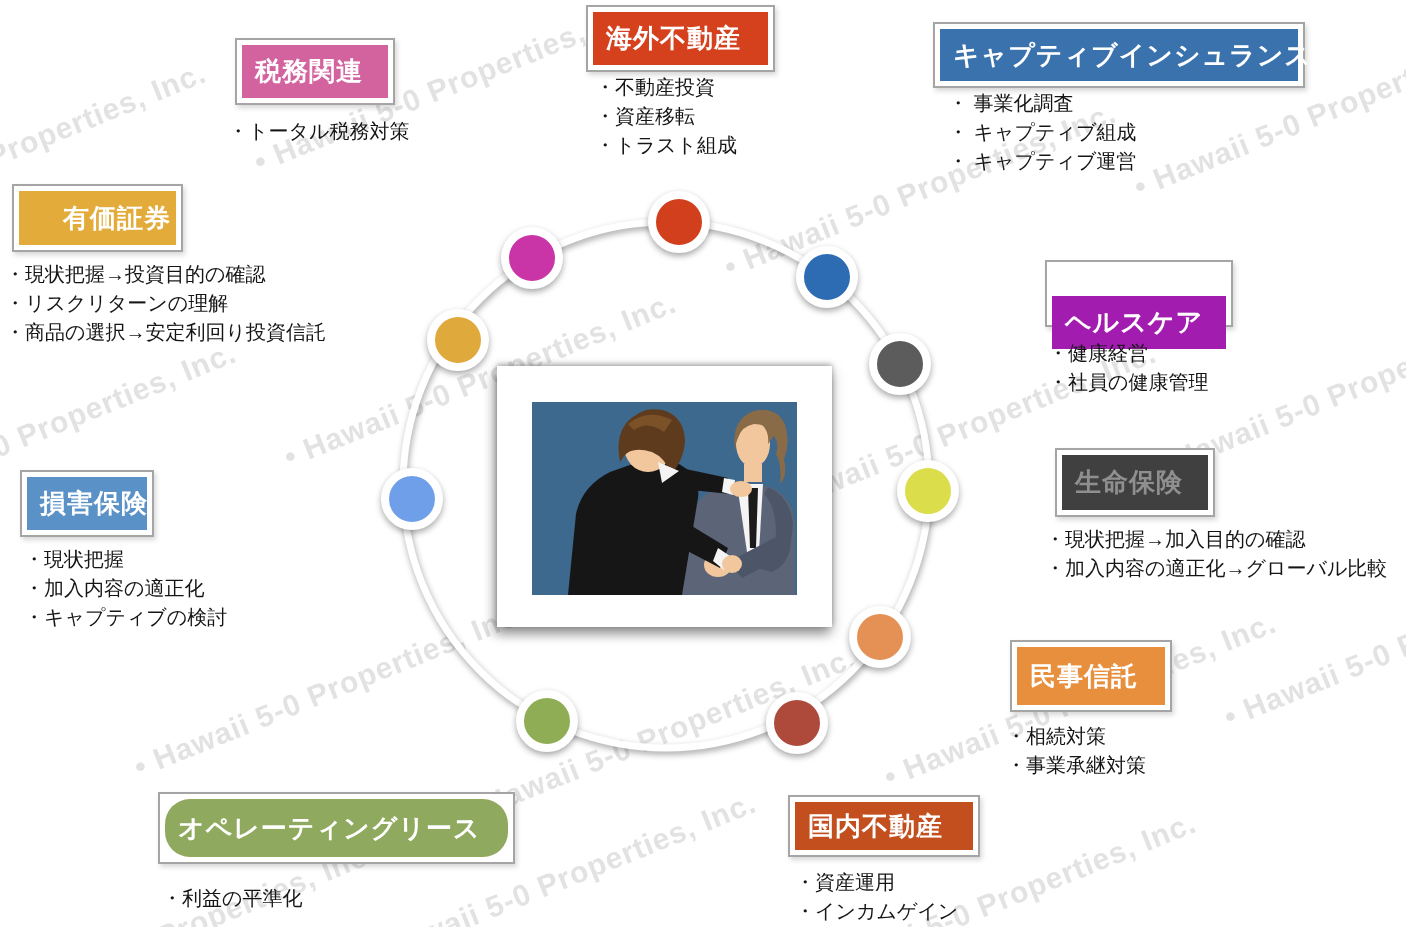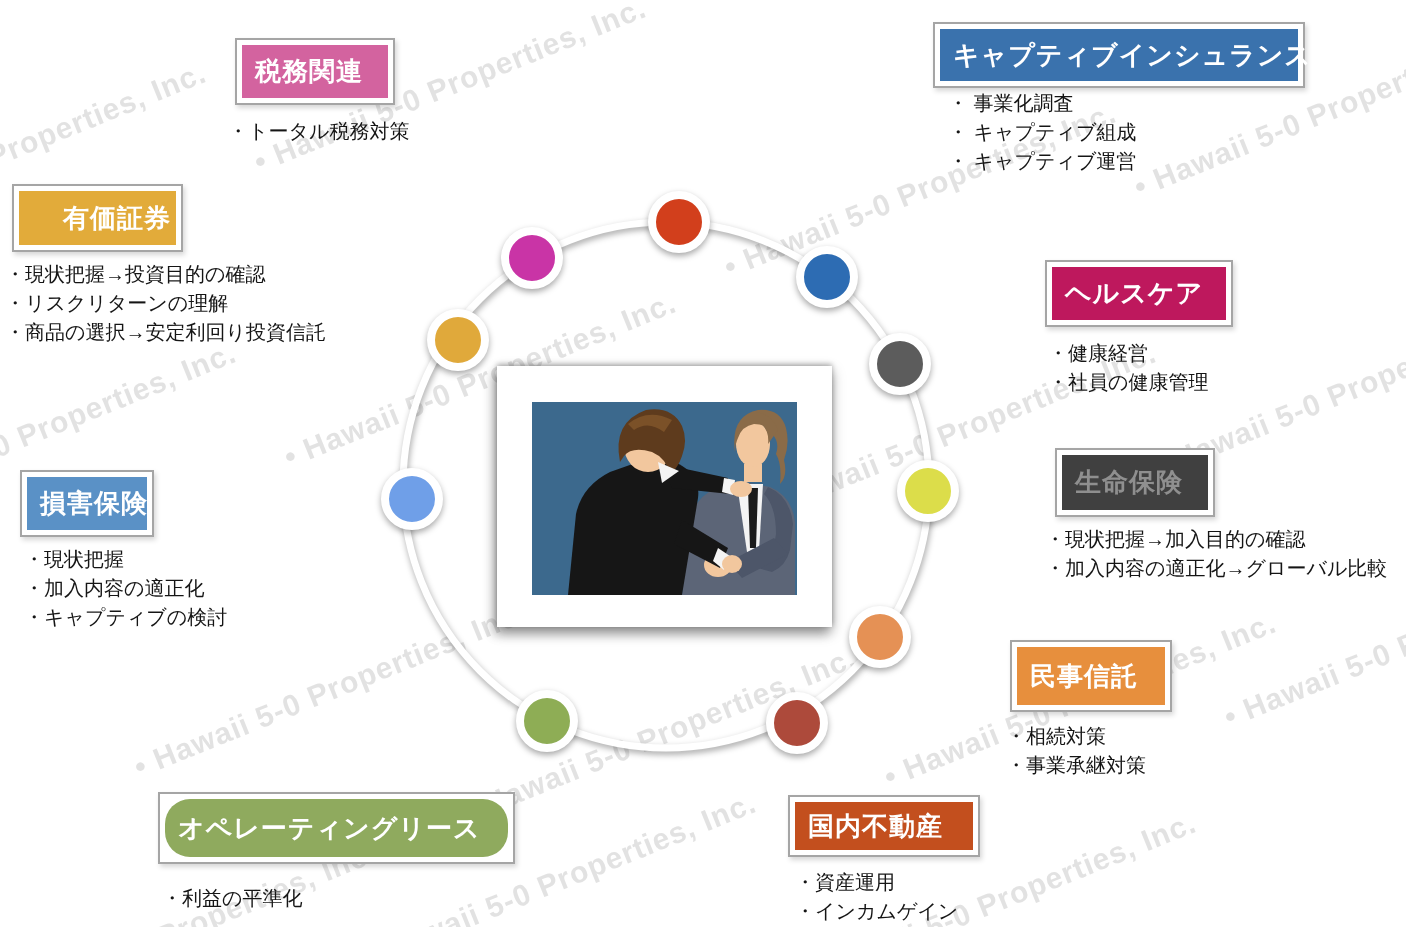--- a/index.html
+++ b/index.html
@@ -120,37 +120,49 @@
   <div class="dot dot-captive" style="background-color: rgb(45, 108, 179);"></div>
   <div class="dot dot-healthcare" style="background-color: rgb(92, 92, 92);"></div>
   <div class="dot dot-life" style="background-color: rgb(220, 221, 74);"></div>
   <div class="dot dot-civil" style="background-color: rgb(229, 145, 85);"></div>
   <div class="dot dot-domestic" style="background-color: rgb(173, 74, 59);"></div>
   <div class="dot dot-oplease" style="background-color: rgb(142, 173, 85);"></div>
   <div class="dot dot-casualty" style="background-color: rgb(111, 159, 232);"></div>
   <div class="dot dot-securities" style="background-color: rgb(224, 169, 59);"></div>
   <div class="dot dot-taxes" style="background-color: rgb(201, 52, 166);"></div>
 
+  <div class="svc svc-overseas">
+    <div class="box">
+      <div class="fill" style="background-color: rgb(213, 65, 29);">
+        <span style="color: rgb(255, 255, 255);">海外不動産</span>
+      </div>
+    </div>
+    <div class="bullets">
+      <p>・不動産投資</p>
+      <p>・資産移転</p>
+      <p>・トラスト組成</p>
+    </div>
+  </div>
 
   <div class="svc svc-captive">
     <div class="box">
       <div class="fill" style="background-color: rgb(58, 114, 173);">
         <span style="color: rgb(255, 255, 255);">キャプティブインシュランス</span>
       </div>
     </div>
     <div class="bullets">
       <p>・ 事業化調査</p>
       <p>・ キャプティブ組成</p>
       <p>・ キャプティブ運営</p>
     </div>
   </div>
 
   <div class="svc svc-healthcare">
     <div class="box">
-      <div class="fill" style="background-color: #be185d;">
+      <div class="fill" style="background-color: #a21caf; margin-top: 29px;">
         <span style="color: rgb(255, 255, 255);">ヘルスケア</span>
       </div>
     </div>
     <div class="bullets">
       <p>・健康経営</p>
       <p>・社員の健康管理</p>
     </div>
   </div>
 
   <div class="svc svc-life">

